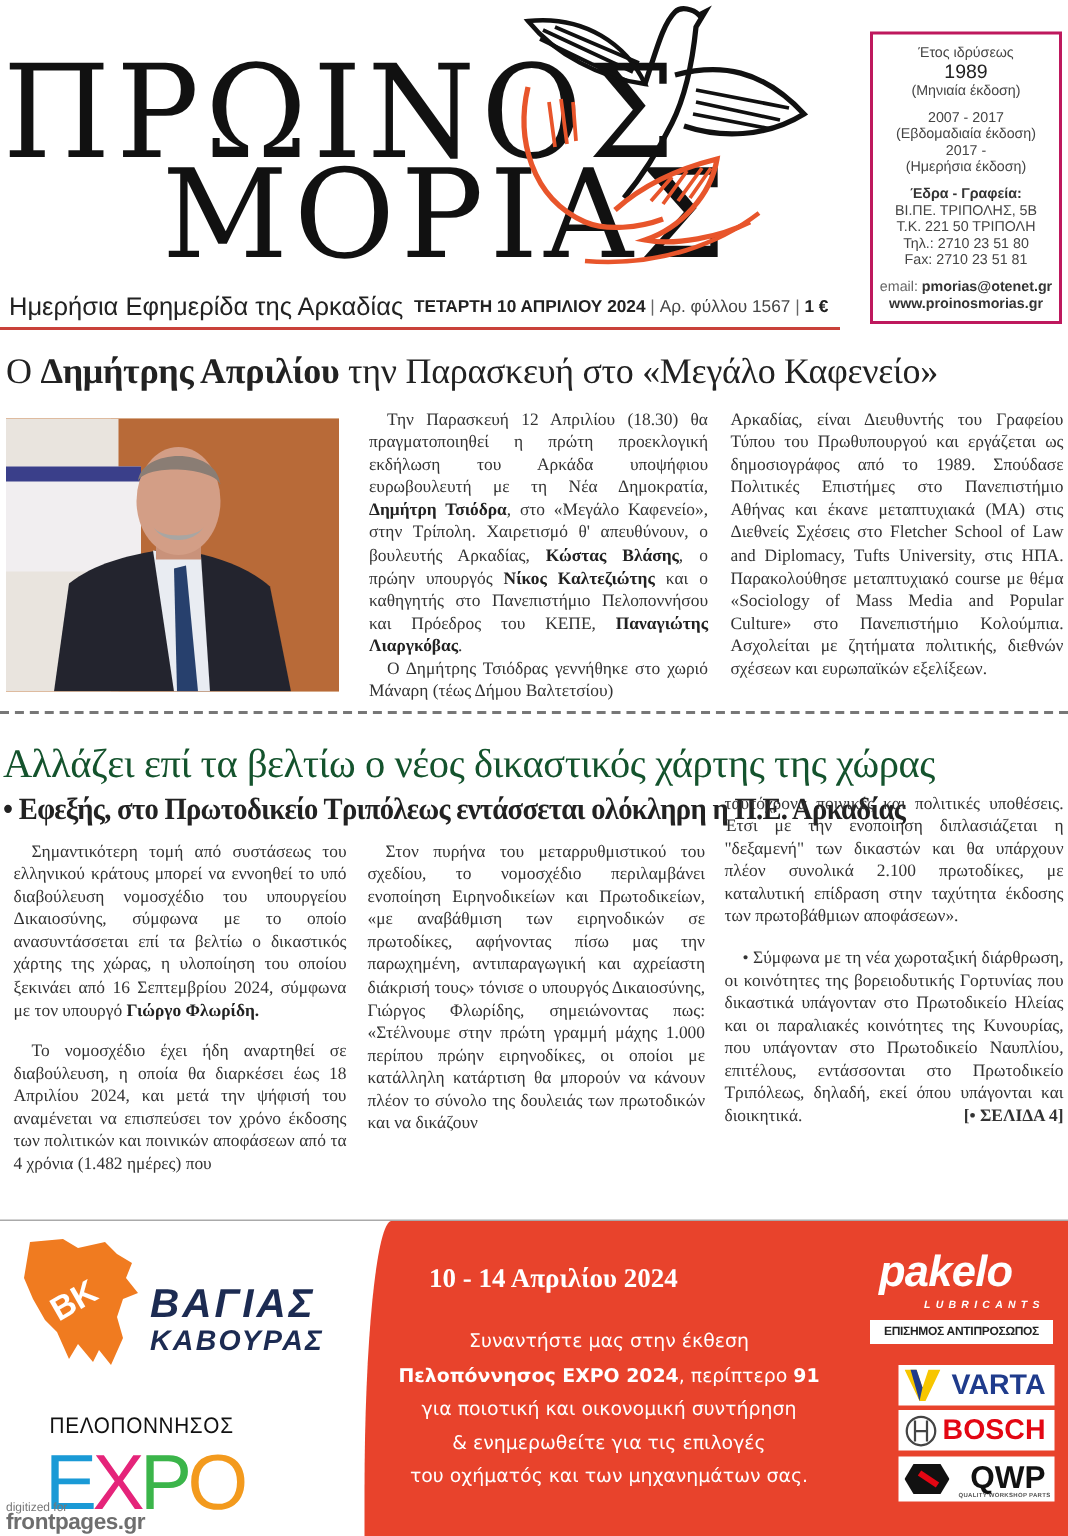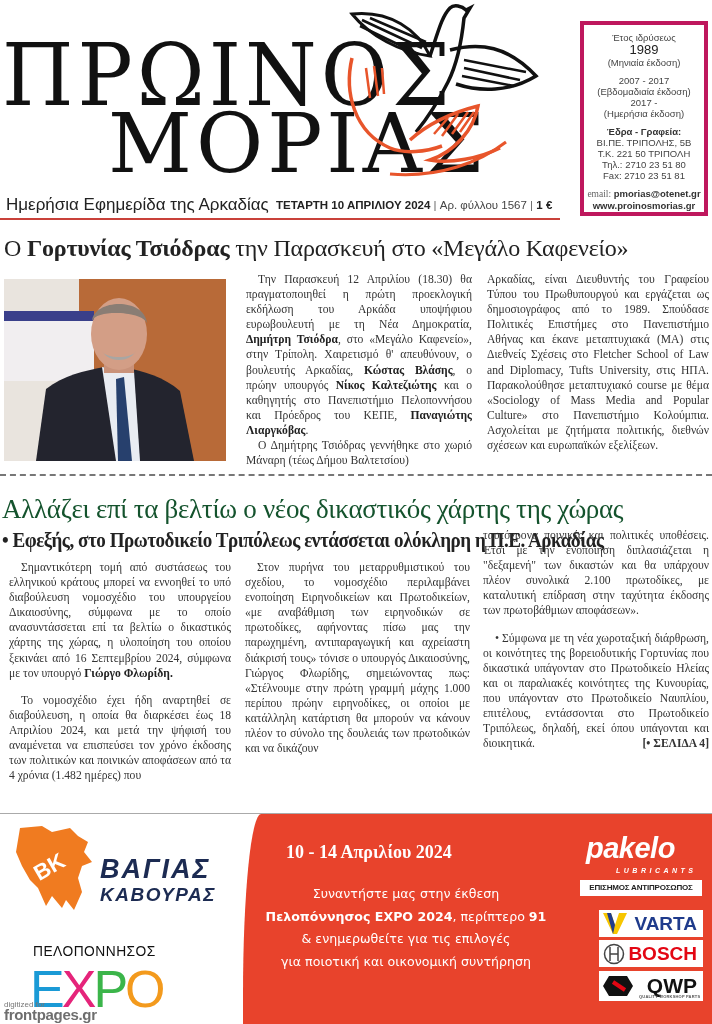--- a/index.html
+++ b/index.html
@@ -11,25 +11,25 @@
   .logo-line1 { left: 2px; top: 28px; font-size: 82px; transform: scaleY(1.05); }
   .logo-line2 { left: 108px; top: 96px; font-size: 82px; }
   .bird-logo { position: absolute; left: 330px; top: 2px; width: 240px; height: 180px; }
   .tagline { position: absolute; left: 6px; top: 195px; font-family: "Liberation Sans", sans-serif; font-size: 17px; color: #222; white-space: nowrap; }
   .issue-date { position: absolute; left: 276px; top: 199px; font-family: "Liberation Sans", sans-serif; font-size: 11.5px; font-weight: bold; color: #222; white-space: nowrap; }
   .issue-sep { font-weight: normal; color: #666; }
   .issue-num { font-weight: normal; color: #444; }
   .issue-price { font-weight: bold; }
   .masthead-rule { position: absolute; left: 0; top: 218px; width: 560px; height: 2px; background: #c9413a; }
 
-  .info-box { position: absolute; left: 580px; top: 21px; width: 128px; height: 195px; border: 4px solid #be185d; font-family: "Liberation Sans", sans-serif; color: #444; text-align: center; font-size: 9.5px; line-height: 11px; padding-top: 7px; box-sizing: border-box; }
+  .info-box { position: absolute; left: 580px; top: 21px; width: 128px; height: 195px; border: 2px solid #be185d; font-family: "Liberation Sans", sans-serif; color: #444; text-align: center; font-size: 9.5px; line-height: 11px; padding-top: 7px; box-sizing: border-box; }
   .info-box .big { font-size: 13px; line-height: 14px; color: #222; }
   .info-box .bold { font-weight: bold; color: #333; }
   .info-box .gap { height: 7px; }
-  .info-box .email-label { color: #666; font-family: Liberation Serif, serif; }
+  .info-box .email-label { color: #666; }
 
   
   .a1-headline { position: absolute; left: 4px; top: 235px; font-size: 24px; color: #222; white-space: nowrap; letter-spacing: -0.2px; }
   .a1-headline b { font-weight: bold; }
   .a1-photo { position: absolute; left: 4px; top: 279px; width: 222px; height: 182px; overflow: hidden; background: #c07a45; }
   .col { position: absolute; font-size: 11.6px; line-height: 15.1px; text-align: justify; color: #333; }
   .col p { margin: 0; text-indent: 12px; }
   .col b { font-weight: bold; color: #222; }
   .a1-col1 { left: 246px; top: 272px; width: 226px; }
   .a1-col2 { left: 487px; top: 272px; width: 222px; }
@@ -130,21 +130,21 @@
     <div>
       <span class="email-label">email:</span>
       <span class="bold">pmorias@otenet.gr</span>
     </div>
     <div class="bold">www.proinosmorias.gr</div>
   </div>
 </div>
 
 <div class="a1-headline">
   <span>Ο</span>
-  <b>Γορτυνίας Τσιόδρας</b>
+  <b>Δημήτρης Απριλίου</b>
   <span>την Παρασκευή στο «Μεγάλο Καφενείο»</span>
 </div>
 
 <div class="a1-photo">
   <svg width="222" height="182" viewBox="0 0 222 182">
     <rect x="0" y="0" width="222" height="182" fill="#c98552"></rect>
     <rect x="70" y="0" width="152" height="182" fill="#b86a38"></rect>
     <rect x="0" y="0" width="75" height="182" fill="#e9e4de"></rect>
     <rect x="0" y="32" width="90" height="70" fill="#f1eef0"></rect>
     <rect x="0" y="32" width="90" height="10" fill="#3a3f8a"></rect>
@@ -208,22 +208,23 @@
       <div class="big">frontpages.gr</div>
     </div>
   </div>
 
   <div class="ad-red"></div>
 
   <div class="ad-dates">10 - 14  Απριλίου 2024</div>
   <div class="ad-body">
     <div>Συναντήστε μας στην έκθεση</div>
     <div><b>Πελοπόννησος EXPO 2024</b><span>, περίπτερο </span><b>91</b></div>
+    <div>για ποιοτική και οικονομική συντήρηση</div>
     <div>&amp;  ενημερωθείτε για τις επιλογές</div>
-    <div>για ποιοτική και οικονομική συντήρηση</div>
+    <div>του οχήματός και των μηχανημάτων σας.</div>
   </div>
 
   <div class="partners">
     <div class="pakelo">pakelo</div>
     <div class="pakelo-sub">LUBRICANTS</div>
     <div class="rep-badge">ΕΠΙΣΗΜΟΣ ΑΝΤΙΠΡΟΣΩΠΟΣ</div>
     <div class="partner-logo varta">
       <svg class="glyph" width="24" height="21" viewBox="0 0 24 21">
           <path d="M0 0 L8 0 L12 12 L16 0 L24 0 L14 21 L10 21 Z" fill="#f7c600"></path>
           <path d="M4 0 L8 0 L12 12 L10 21 Z" fill="#1f3b8c"></path>

